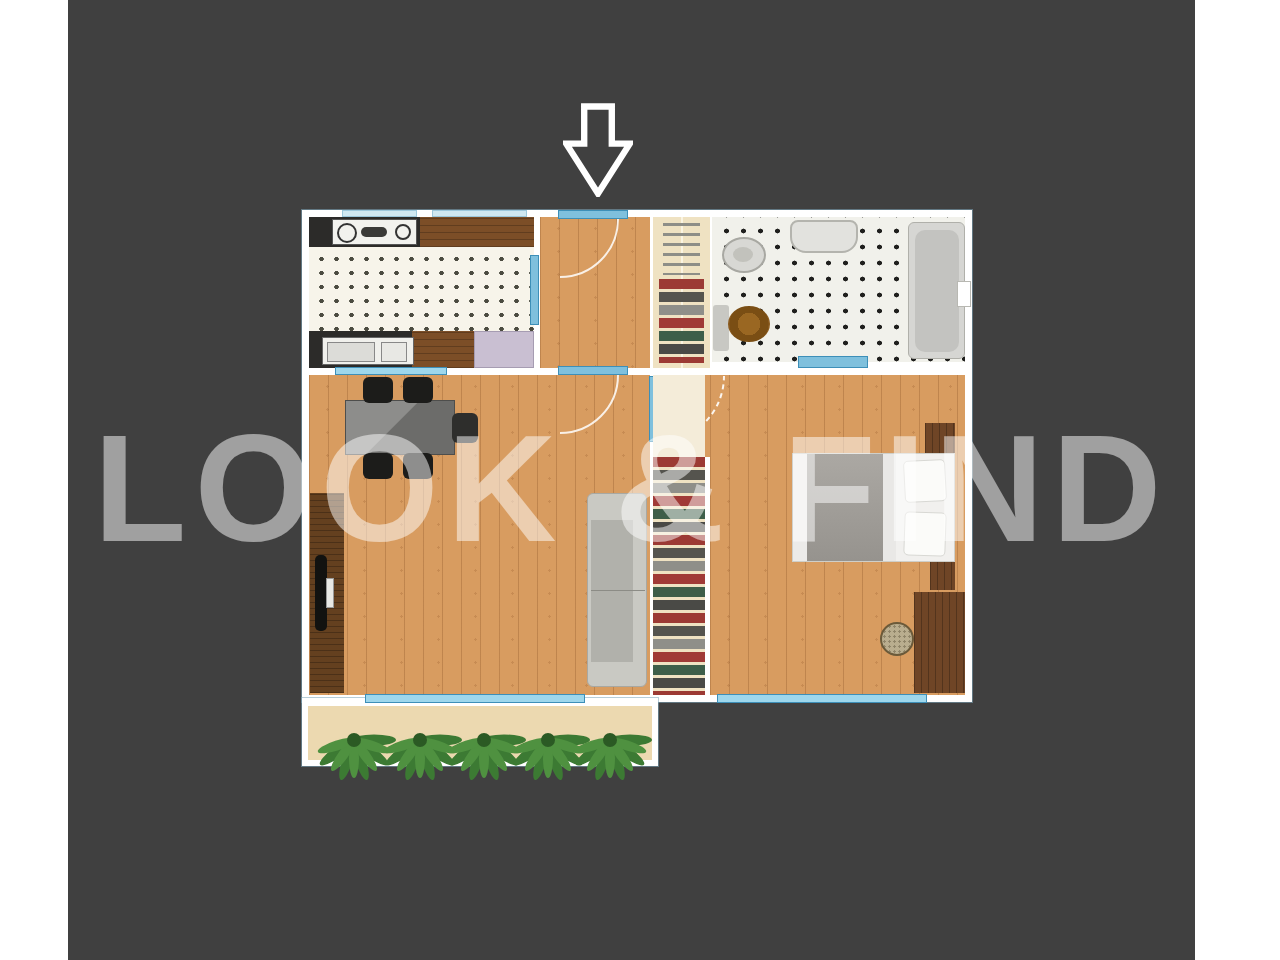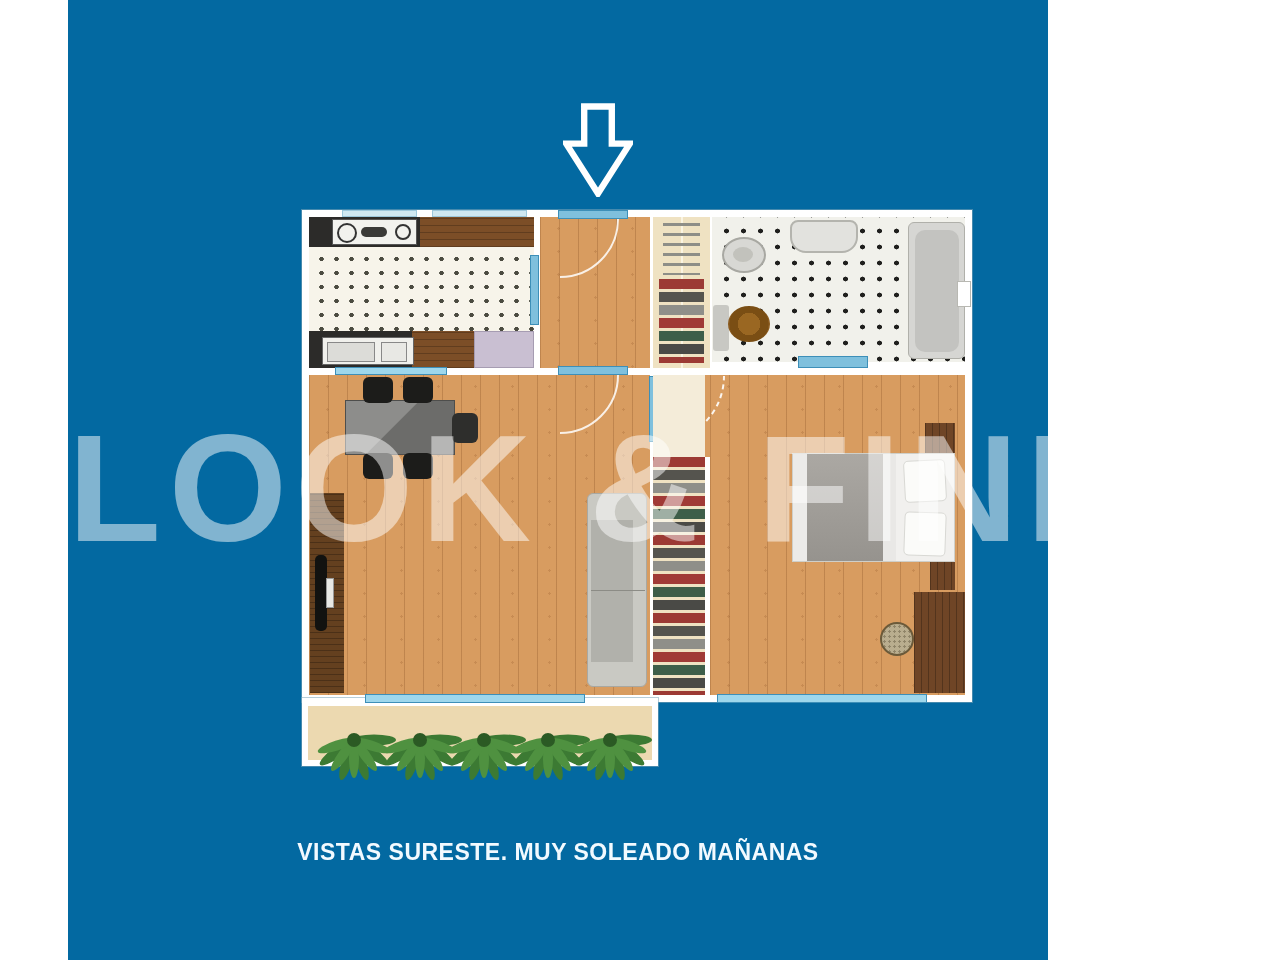--- a/index.html
+++ b/index.html
@@ -1,18 +1,18 @@
 <!DOCTYPE html>
 <html><head>
 <meta charset="utf-8">
 <style>
   html,body{margin:0;padding:0;background:#ffffff;width:1280px;height:960px;overflow:hidden;
     font-family:"Liberation Sans", sans-serif;}
   .abs{position:absolute;}
-  #canvas{position:absolute;left:68px;top:0;width:980px;height:960px;background:#0369a1;}
+  #canvas{position:absolute;left:68px;top:0;width:1127px;height:960px;background:#404040;}
   
   #plan{position:absolute;left:302px;top:210px;width:670px;height:558px;}
   .whitebox{position:absolute;background:#ffffff;outline:1px solid rgba(125,165,185,.55);}
   
   .wood{background-color:#d89c60;
     background-image:repeating-linear-gradient(90deg, rgba(125,72,30,.28) 0 1px, rgba(0,0,0,0) 1px 19px),
       radial-gradient(circle, rgba(120,60,20,.18) 1px, rgba(0,0,0,0) 1.4px);
     background-size:auto, 37px 23px;}
   .dots-kitchen{background-color:#f7f4ea;
     background-image:radial-gradient(circle, #4b4b40 2px, rgba(0,0,0,0) 2.5px);
@@ -187,15 +187,14 @@
       <use href="#plant" x="42" y="44"></use>
       <use href="#plant" x="108" y="44"></use>
       <use href="#plant" x="172" y="44"></use>
       <use href="#plant" x="236" y="44"></use>
       <use href="#plant" x="298" y="44"></use>
     </svg>
   </div>
 
   <div id="watermark">LOOK &amp; FIND</div>
 
-  <div id="caption">VISTAS SURESTE. MUY SOLEADO MAÑANAS</div>
 
 </div>
 
 </body></html>

